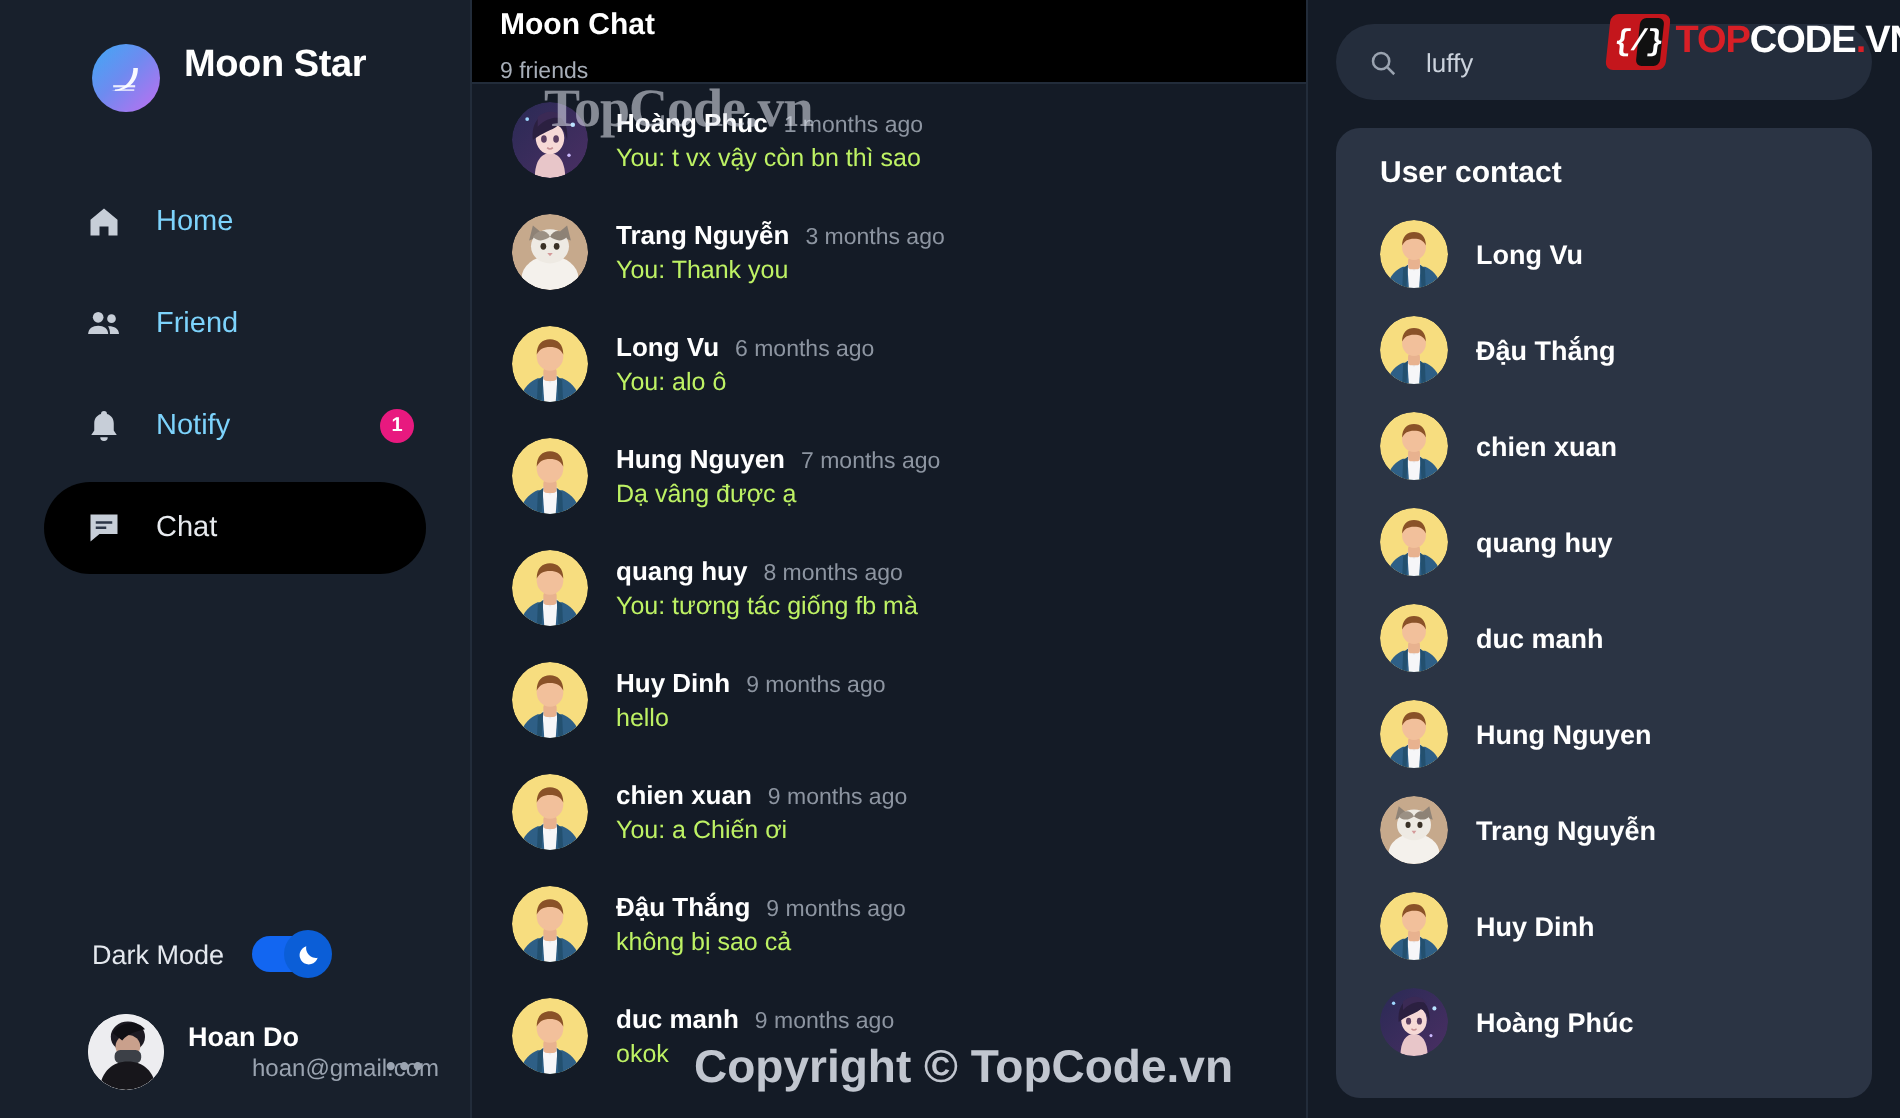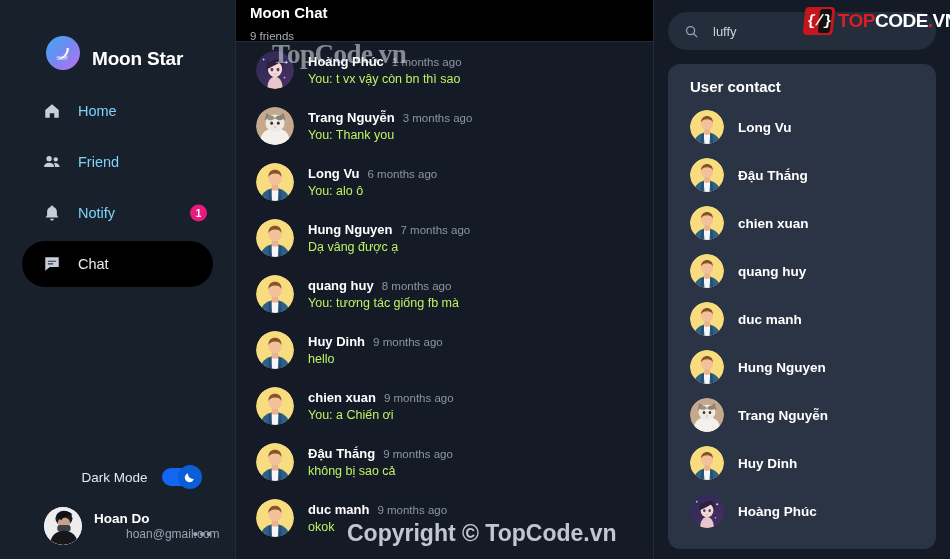--- a/index.html
+++ b/index.html
@@ -19,21 +19,21 @@
   
   .sidebar {
     width: 236px; height: 559px;
     background: #18202c;
     border-right: 1px solid #222c3a;
     display: flex; flex-direction: column;
     position: relative;
     flex: none;
   }
   .brand {
-    display: flex; align-items: flex-end; gap: 12px;
+    display: flex; align-items: flex-start; gap: 12px;
     padding: 22px 0 0 46px;
     height: 70px;
   }
   .brand-logo {
     width: 34px; height: 34px; border-radius: 50%;
     background: linear-gradient(135deg, #3fa9f5 0%, #6d8bf0 45%, #c06ef0 100%);
     display: flex; align-items: center; justify-content: center;
     flex: none;
     position: relative;
   }
@@ -70,21 +70,21 @@
     display: flex; align-items: center; justify-content: center;
     padding: 0 4px;
   }
 
   .sidebar-bottom {
     position: absolute; left: 0; bottom: 0; width: 100%;
     padding: 0 0 14px 0;
   }
   .darkmode-row {
     display: flex; align-items: center; gap: 14px;
-    padding: 0 0 0 46px; height: 36px; justify-content: center;
+    padding: 0 0 0 46px; height: 36px;
   }
   .darkmode-label { color: #e4e8ee; font-size: 13.5px; }
   .toggle {
     width: 38px; height: 18px; border-radius: 10px;
     background: #1266f1; position: relative; cursor: pointer;
   }
   .toggle-knob {
     position: absolute; right: -2px; top: -3px;
     width: 24px; height: 24px; border-radius: 50%;
     background: #0b5ed7;

